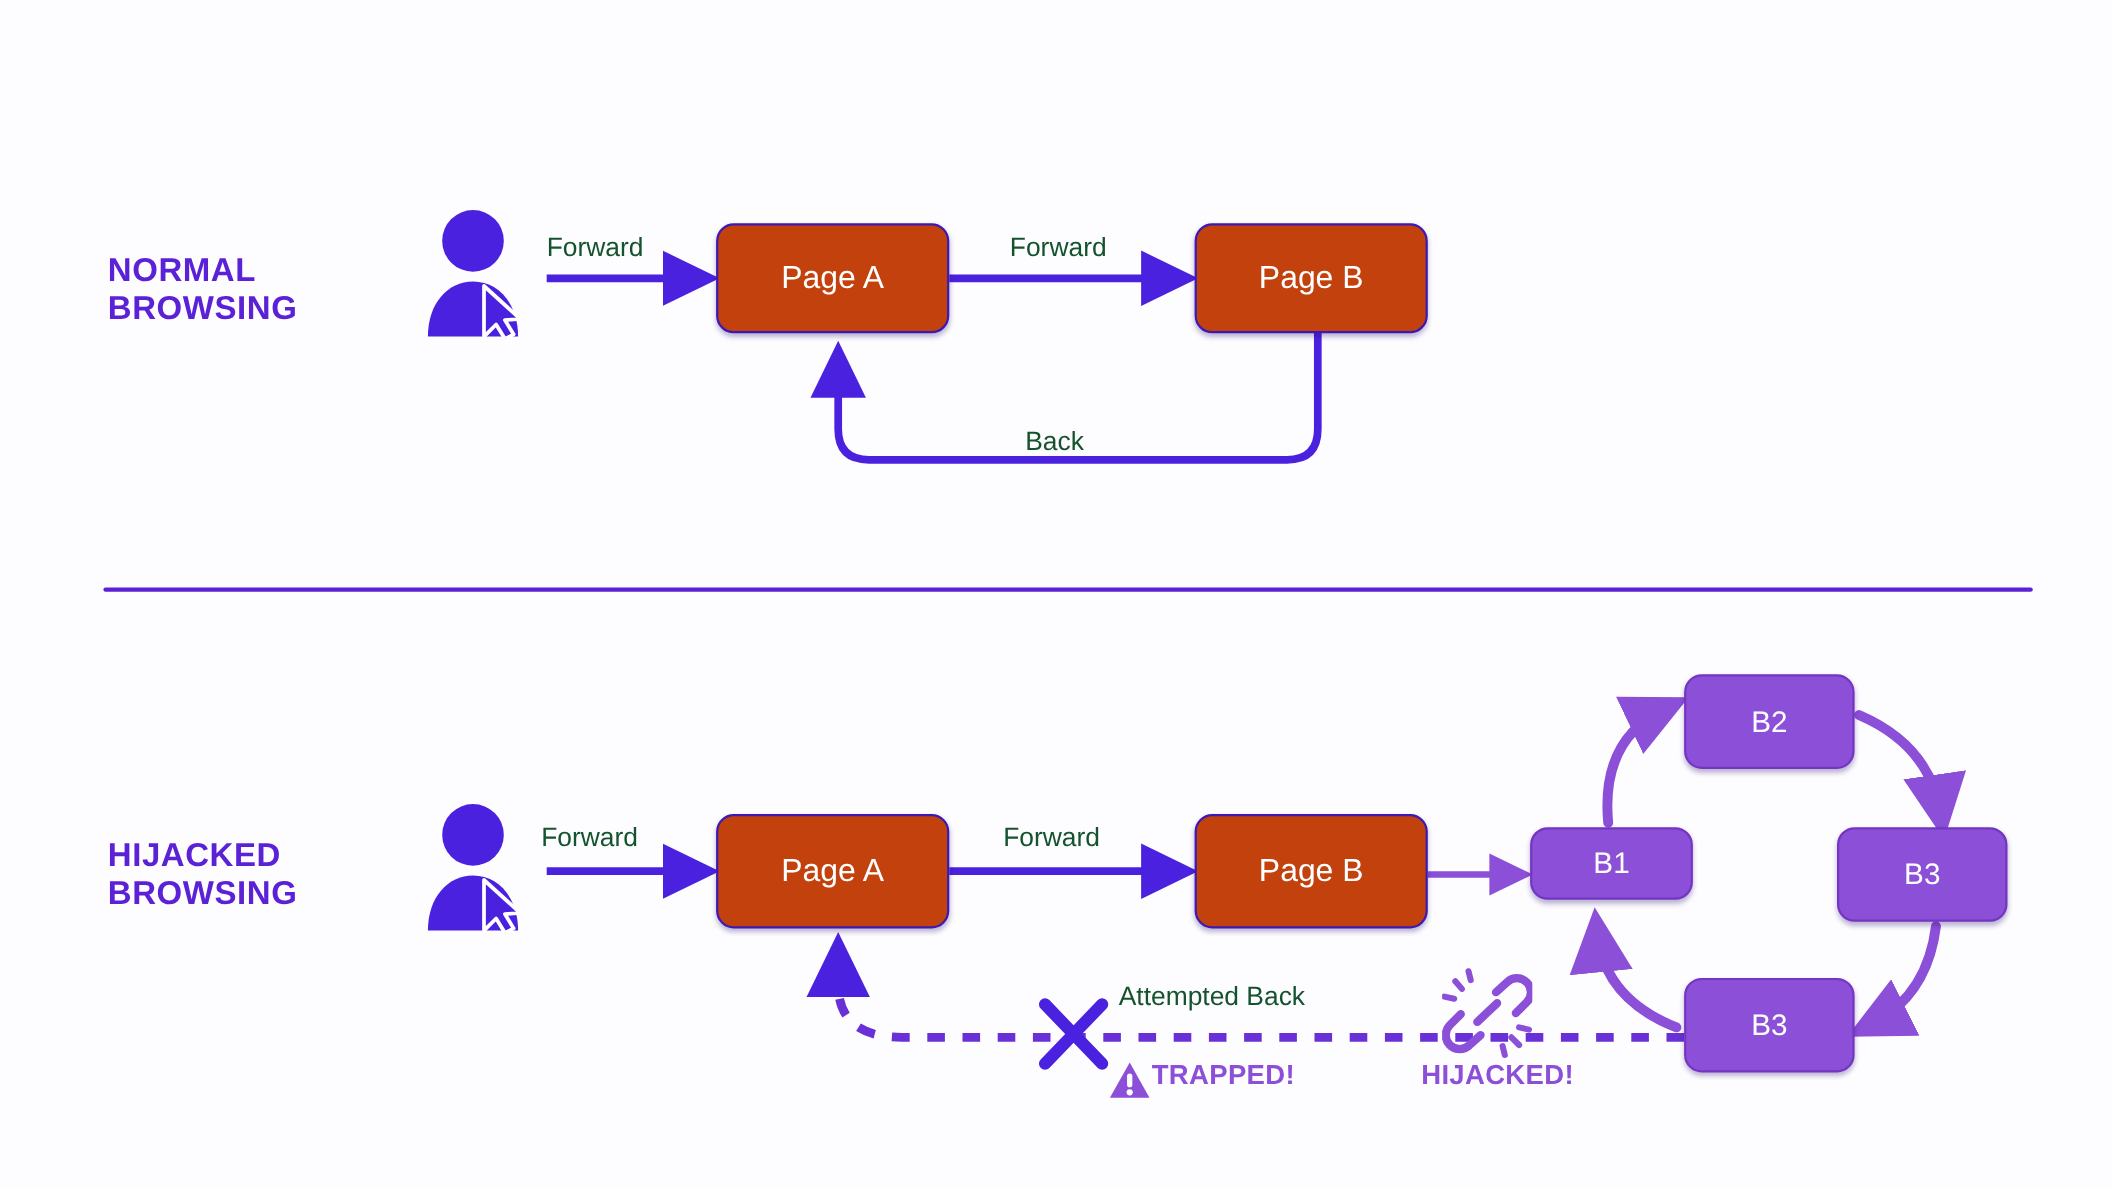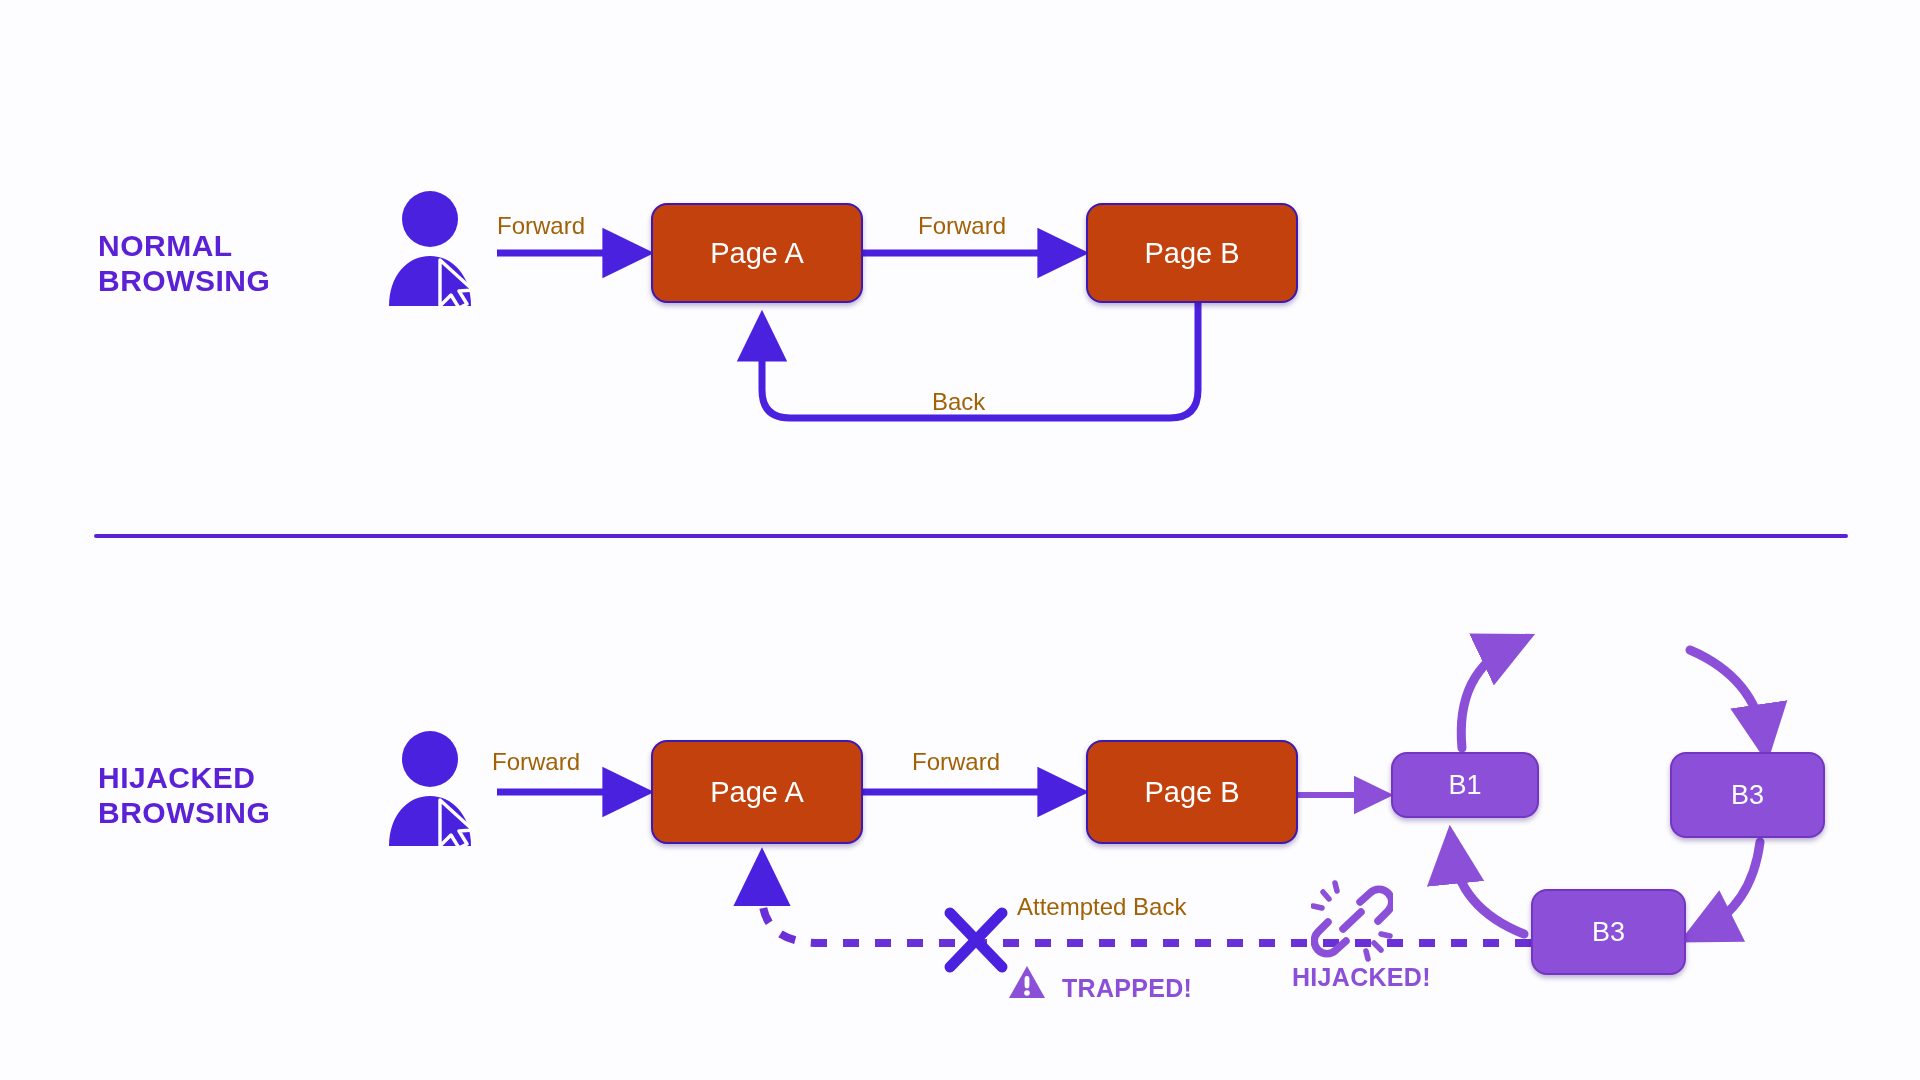--- a/index.html
+++ b/index.html
@@ -67,38 +67,38 @@
   #node-b-bot { left: 1086px; top: 740px; width: 212px; height: 104px; }
   
   #node-b1 { left: 1391px; top: 752px; width: 148px; height: 66px; font-size: 27px; }
   #node-b2 { left: 1531px; top: 613px; width: 155px; height: 86px; font-size: 27px; }
   #node-b3r{ left: 1670px; top: 752px; width: 155px; height: 86px; font-size: 27px; }
   #node-b3b{ left: 1531px; top: 889px; width: 155px; height: 86px; font-size: 27px; }
 
   
   .edge-label {
     position: absolute;
-    color: #a16207;
+    color: #14532d;
     font-size: 24px;
     white-space: nowrap;
     font-family: "Liberation Sans", sans-serif;
   }
   #lbl-fwd1-top { left: 497px;  top: 212px; }
   #lbl-fwd2-top { left: 918px;  top: 212px; }
   #lbl-back-top { left: 932px;  top: 388px; }
   #lbl-fwd1-bot { left: 492px;  top: 748px; }
   #lbl-fwd2-bot { left: 912px;  top: 748px; }
   #lbl-attempted{ left: 1017px; top: 893px; }
 
   
   .callout {
     position: absolute;
     display: flex;
-    align-items: flex-end;
-    gap: 15px;
+    align-items: flex-start;
+    gap: 0;
     font-size: 25px;
     font-weight: bold;
     color: #8B4FD8;
     letter-spacing: 0.3px;
     white-space: nowrap;
   }
   #callout-trapped  { left: 1007px; top: 963px; }
   #callout-hijacked { left: 1280px; top: 963px; margin-left: 12px; }
   .callout-icon { width: 40px; height: 40px; display: block; }
 
@@ -206,20 +206,21 @@
   <div class="node dark" id="node-a-top">Page A</div>
   <div class="node dark" id="node-b-top">Page B</div>
 
   <div class="edge-label" id="lbl-fwd1-top">Forward</div>
   <div class="edge-label" id="lbl-fwd2-top">Forward</div>
   <div class="edge-label" id="lbl-back-top">Back</div>
 
   <div class="node dark" id="node-a-bot">Page A</div>
   <div class="node dark" id="node-b-bot">Page B</div>
   <div class="node light" id="node-b1">B1</div>
+  <div class="node light" id="node-b2">B2</div>
   <div class="node light" id="node-b3r">B3</div>
   <div class="node light" id="node-b3b">B3</div>
 
   <div class="edge-label" id="lbl-fwd1-bot">Forward</div>
   <div class="edge-label" id="lbl-fwd2-bot">Forward</div>
   <div class="edge-label" id="lbl-attempted">Attempted Back</div>
 
   <div class="callout" id="callout-trapped">
     <svg class="callout-icon" viewBox="0 0 40 40">
       <path d="M20 3 L38 35 L2 35 Z" fill="#8B4FD8"></path>

